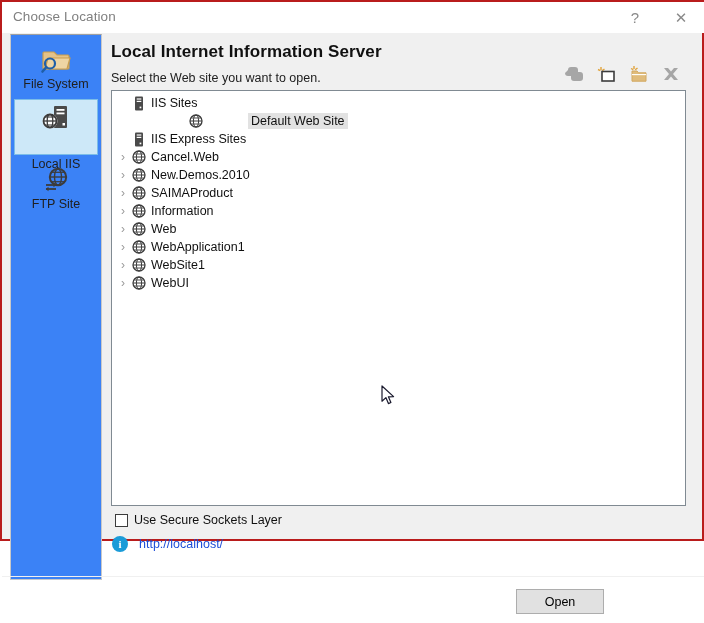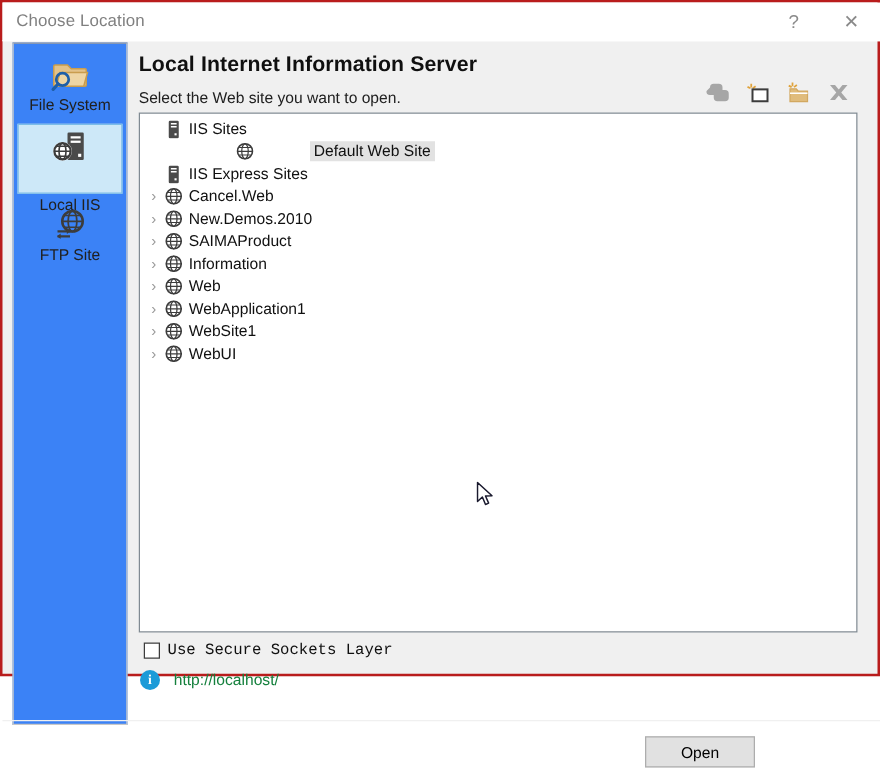--- a/index.html
+++ b/index.html
@@ -110,40 +110,39 @@
   .row-ico { width: 18px; flex: 0 0 18px; display: flex; align-items: center; justify-content: center; }
   .row-label { padding: 1px 3px 1px 3px; }
   .tree-row.selected .row-label { background: #e2e2e2; }
   .indent-1 { padding-left: 18px; gap: 43px; }
 
   
   #ssl-row {
     position: absolute; left: 113px; top: 511px;
     display: flex; align-items: center; gap: 6px;
     cursor: default;
-    font-family: Liberation Mono, monospace;
   }
   #ssl-box {
     width: 13px; height: 13px;
     border: 1px solid #3c3c3c; background: #ffffff;
   }
   #ssl-label { font-size: 12.5px; color: #101010; }
 
   #url-row {
     position: absolute; left: 110px; top: 534px;
     display: flex; align-items: center; gap: 11px;
   }
   #info-icon {
     width: 16px; height: 16px; border-radius: 50%;
     background: #1b9bd8;
     color: #ffffff; font-size: 11px; font-weight: bold;
     display: flex; align-items: center; justify-content: center;
     font-family: "Liberation Serif", serif;
   }
-  #url-text { font-size: 12.5px; color: #15803d; }
+  #url-text { font-size: 12.5px; color: #1d4ed8; }
 
   
   #footer-sep {
     position: absolute; left: 0; top: 574px; width: 704px; height: 1px;
     background: #f0f0f0;
   }
   .dlg-btn {
     position: absolute; top: 587px;
     width: 88px; height: 25px;
     background: #e1e1e1;

